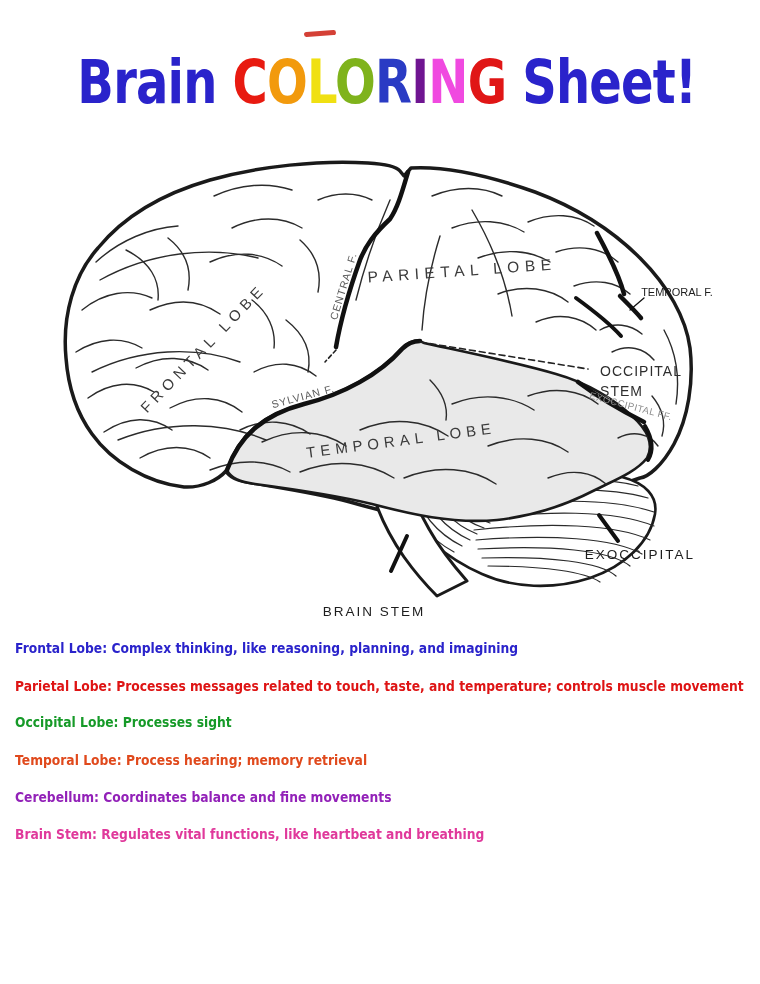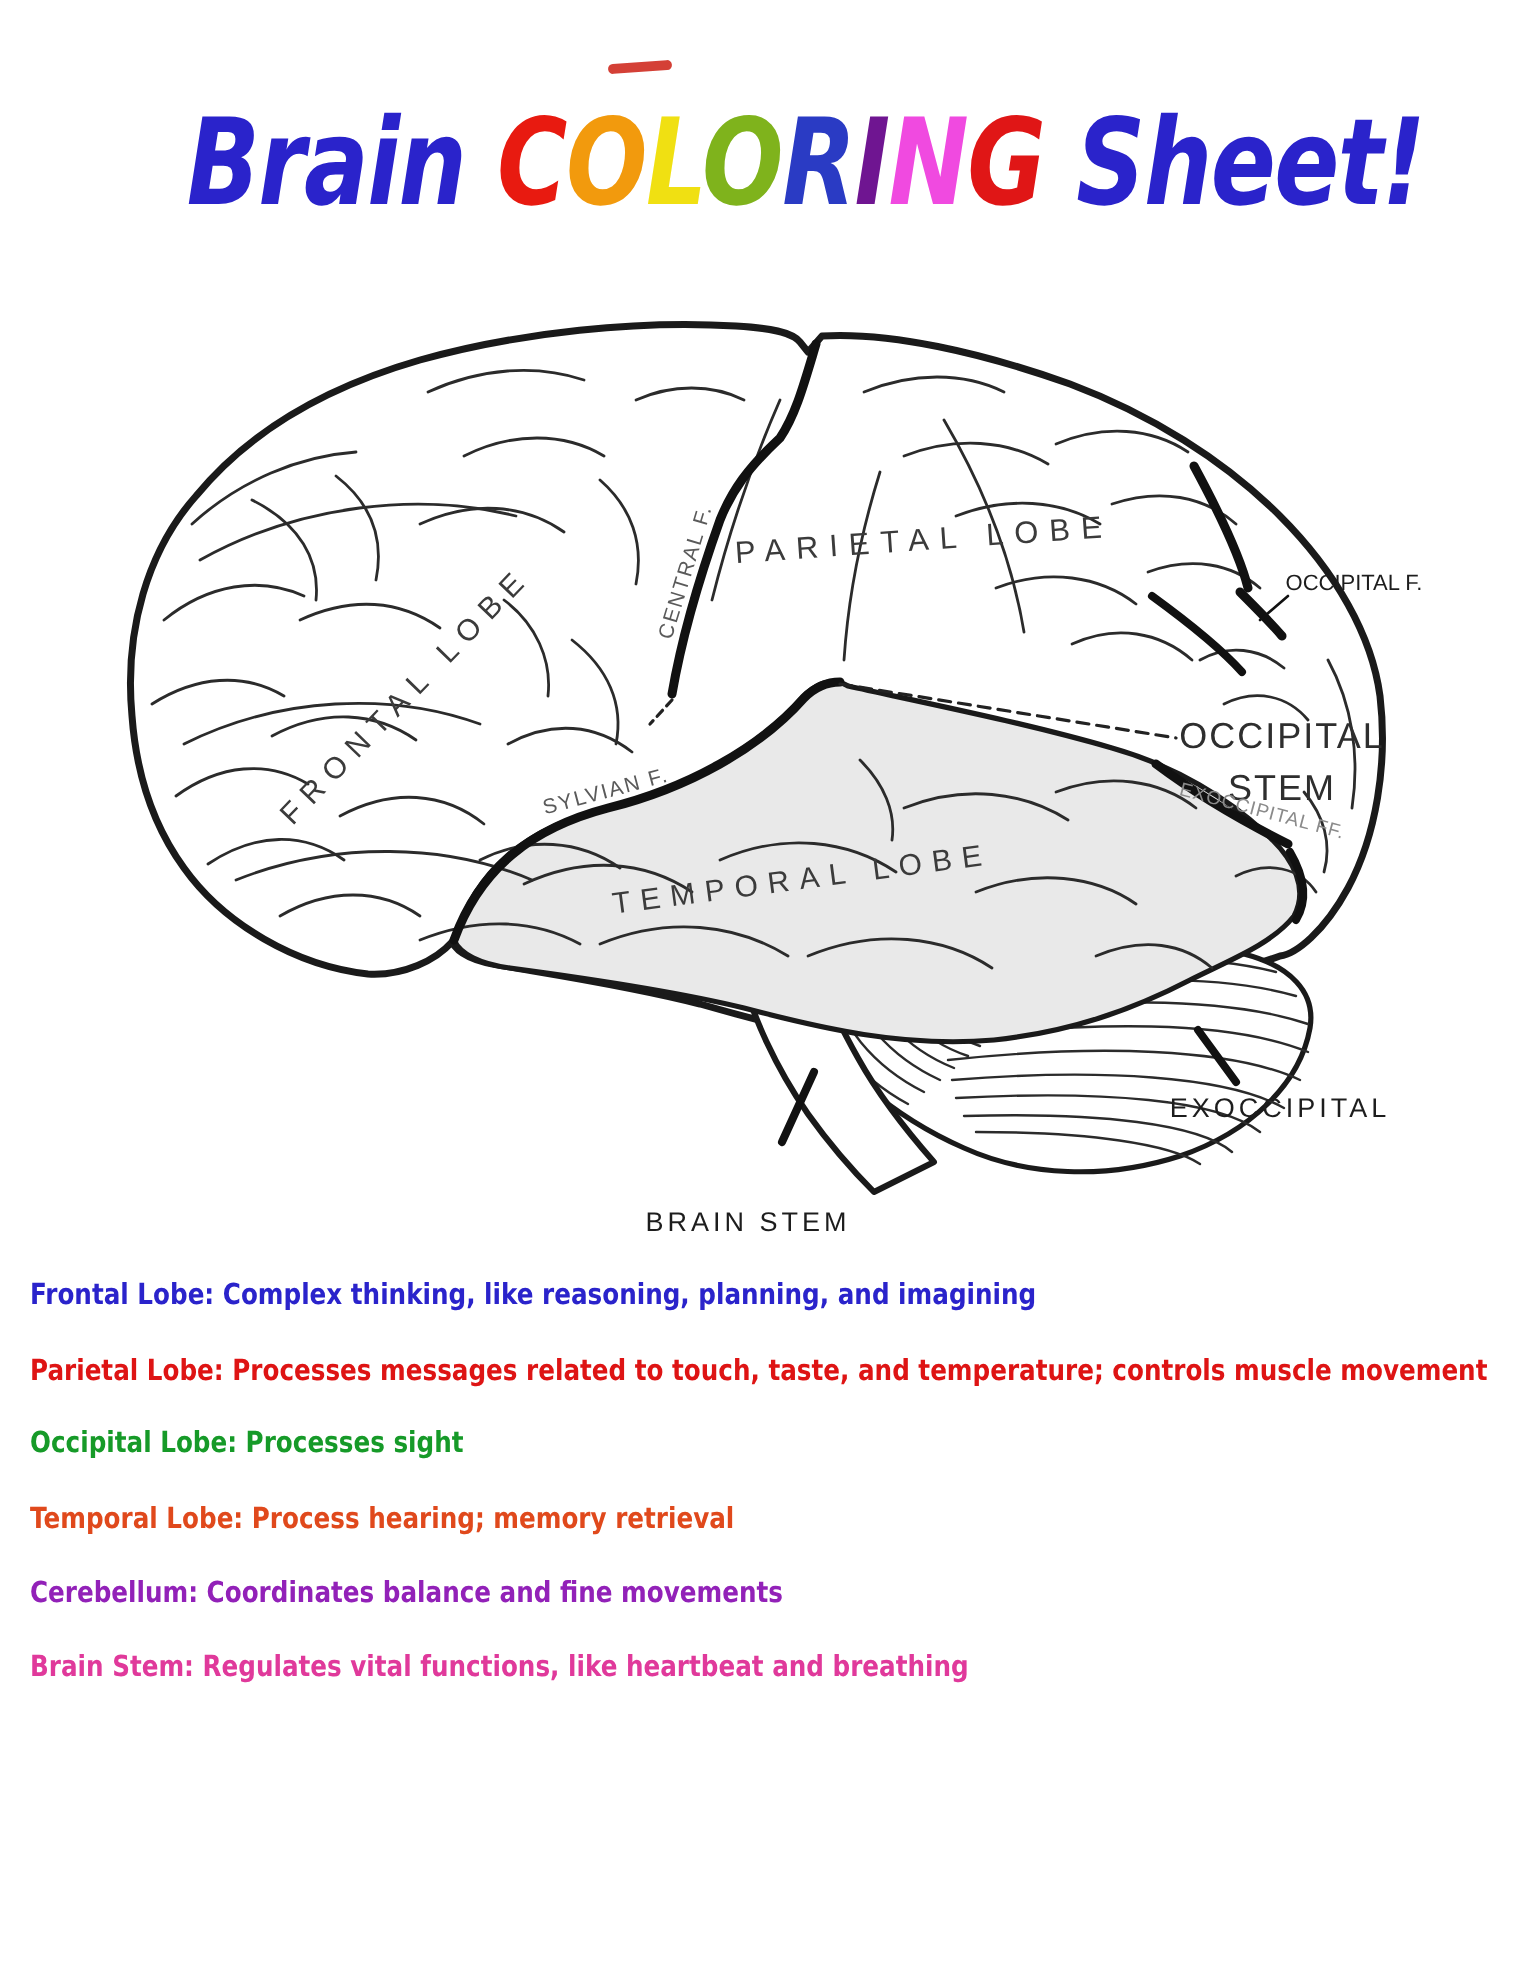--- a/index.html
+++ b/index.html
@@ -6,22 +6,22 @@
   .page{
     position:relative;
     width:760px;height:984px;
     margin:0 auto;
     background:#ffffff;
     overflow:hidden;
     font-family:"Liberation Sans", sans-serif;
   }
   
   .title-wrap{
-    position:absolute;left:16px;top:44px;width:684px;height:76px;
-    text-align:center;line-height:76px;font-style:italic;
+    position:absolute;left:0;top:44px;width:684px;height:76px;
+    text-align:center;line-height:76px;
   }
   .title-inner{
     display:inline-block;
     font-family:"DejaVu Sans", sans-serif;
     font-weight:bold;
     font-size:60px;
     letter-spacing:-1px;
     transform:scaleX(0.80);
     transform-origin:center;
     white-space:nowrap;
@@ -35,21 +35,21 @@
   .lbl{
     position:absolute;white-space:nowrap;color:#3b3b3b;
     font-family:"Liberation Sans", sans-serif;
   }
   .lbl-frontal  {left:203px;top:348px;font-size:15px;letter-spacing:5px;transform:translate(-50%,-50%) rotate(-46deg);}
   .lbl-parietal {left:462px;top:271px;font-size:15.5px;letter-spacing:5.5px;transform:translate(-50%,-50%) rotate(-4deg);}
   .lbl-temporal {left:401px;top:440px;font-size:15px;letter-spacing:5px;transform:translate(-50%,-50%) rotate(-7.5deg);}
   .lbl-central-f{left:343px;top:286px;font-size:10.5px;letter-spacing:1px;color:#5a5a5a;transform:translate(-50%,-50%) rotate(-73deg);}
   .lbl-sylvian-f{left:303px;top:396px;font-size:10.5px;letter-spacing:1px;color:#5a5a5a;transform:translate(-50%,-50%) rotate(-15deg);}
   .lbl-occipital-f{left:677px;top:292px;font-size:11px;color:#1d1d1d;transform:translate(-50%,-50%);}
-  .lbl-occipital{left:641px;top:381px;font-size:18px;letter-spacing:1px;color:#2e2e2e;text-align:center;line-height:1.45;transform:translate(-50%,-50%);}
+  .lbl-occipital{left:641px;top:381px;font-size:14px;letter-spacing:1px;color:#2e2e2e;text-align:left;line-height:1.45;transform:translate(-50%,-50%);}
   .lbl-exoccipital{left:631px;top:406px;font-size:9.5px;letter-spacing:.5px;color:#8a8a8a;transform:translate(-50%,-50%) rotate(15deg);}
   .lbl-brainstem{left:374px;top:611px;font-size:13.5px;letter-spacing:2px;color:#1d1d1d;transform:translate(-50%,-50%);}
   .lbl-cerebellum{left:640px;top:554px;font-size:13.5px;letter-spacing:2px;color:#1d1d1d;transform:translate(-50%,-50%);}
   
   .desc-line{
     position:absolute;left:15px;
     font-family:"DejaVu Sans", sans-serif;
     font-weight:bold;font-size:14.5px;
     white-space:nowrap;
     transform:translateY(-50%) scaleX(0.85);
@@ -228,21 +228,21 @@
       <path stroke-width="4" d="M 599,515 L 618,541"></path>
       <path stroke-width="1.3" d="M 644,298 L 630,310"></path>
     </g>
   </svg>
 
   <div class="lbl lbl-frontal">FRONTAL LOBE</div>
   <div class="lbl lbl-parietal">PARIETAL LOBE</div>
   <div class="lbl lbl-temporal">TEMPORAL LOBE</div>
   <div class="lbl lbl-central-f">CENTRAL F.</div>
   <div class="lbl lbl-sylvian-f">SYLVIAN F.</div>
-  <div class="lbl lbl-occipital-f">OCCIPITAL F.</div>
+  <div class="lbl lbl-occipital-f">TEMPORAL F.</div>
   <div class="lbl lbl-occipital">
     <div>OCCIPITAL</div>
     <div>STEM</div>
   </div>
   <div class="lbl lbl-exoccipital">EXOCCIPITAL FF.</div>
   <div class="lbl lbl-brainstem">BRAIN STEM</div>
   <div class="lbl lbl-cerebellum">EXOCCIPITAL</div>
 
   <div class="desc-line d0" style="color: rgb(42, 35, 203);">Frontal Lobe: Complex thinking, like reasoning, planning, and imagining</div>
   <div class="desc-line d1" style="color: rgb(222, 20, 20);">Parietal Lobe: Processes messages related to touch, taste, and temperature; controls muscle movement</div>

